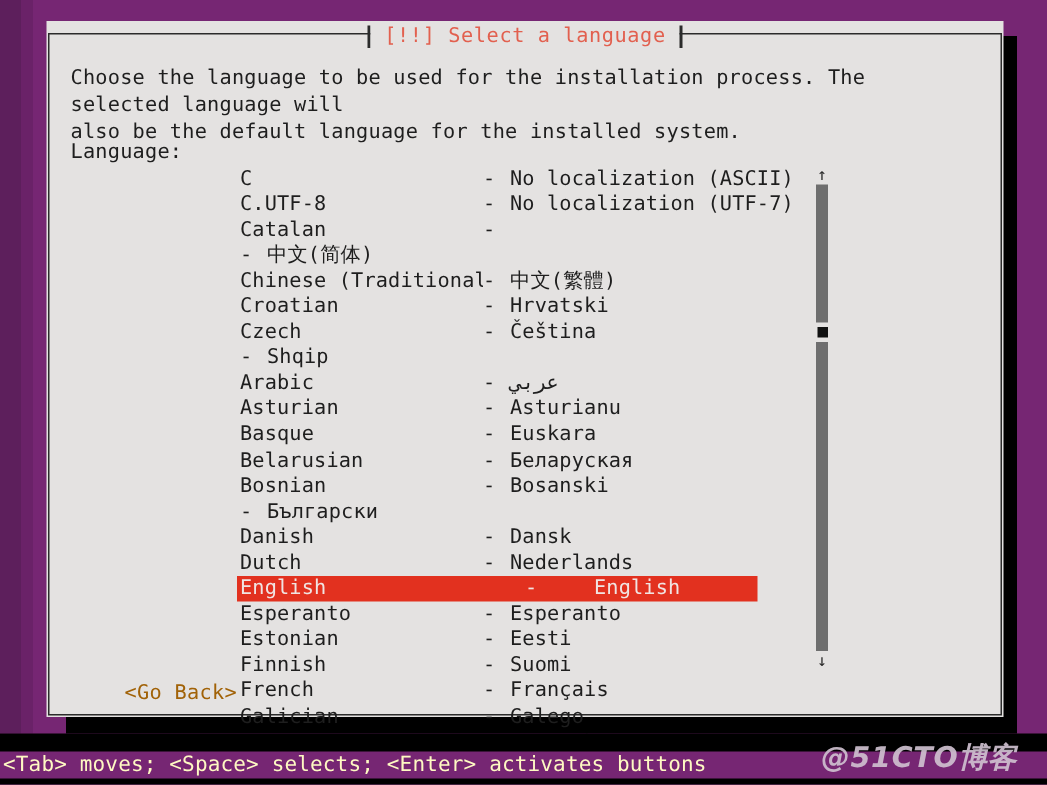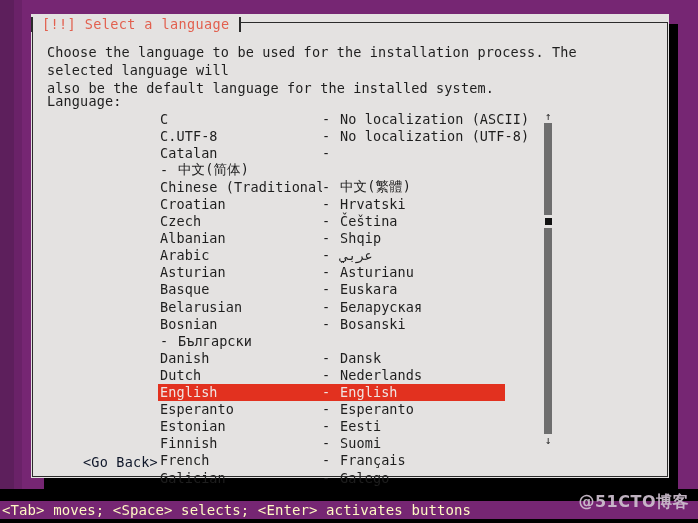--- a/index.html
+++ b/index.html
@@ -73,20 +73,21 @@
   }
 
   
   .title-wrap {
     position: absolute;
     left: 0;
     top: 0;
     width: 100%;
     height: 20px;
     display: flex;
+    justify-content: center;
     align-items: center;
   }
   .title-bracket {
     width: 2px;
     height: 15px;
     background: #2b2b2b;
   }
   .title-text {
     background: #e4e2e1;
     color: #e2604f;
@@ -134,20 +135,21 @@
     align-items: center;
     font-size: 13.5px;
     color: #1e1e1e;
     letter-spacing: 0.1px;
     padding-left: 2px;
   }
   .list-row.selected {
     background: #e2311f;
     color: #f0e4e2;
     width: 345px;
+    gap: 28px;
   }
   .col-name {
     width: 162px;
     flex: 0 0 162px;
     white-space: nowrap;
     overflow: hidden;
   }
   .col-dash {
     width: 18px;
     flex: 0 0 18px;
@@ -201,21 +203,21 @@
     width: 7px;
     height: 7px;
     background: #111;
   }
 
   
   .go-back {
     position: absolute;
     left: 52px;
     top: 440px;
-    color: #0f172a;
+    color: #a16207;
     font-size: 13.5px;
     letter-spacing: 0.2px;
   }
 
   
   .bottom-black {
     position: absolute;
     left: 0;
     top: 489px;
     width: 698px;
@@ -236,29 +238,30 @@
     top: 501px;
     height: 32px;
     line-height: 18px;
     color: #fef9c3;
     font-size: 14px;
     letter-spacing: 0.1px;
     white-space: nowrap;
   }
   .watermark {
     position: absolute;
-    right: 9px;
+    right: 20px;
     top: 492px;
     color: #cfc0d0;
     font-family: "DejaVu Sans", "Liberation Sans", sans-serif;
-    font-size: 16px;
+    font-size: 19px;
     font-weight: 600;
     letter-spacing: 0.5px;
     opacity: 0.92;
     white-space: nowrap;
+    font-style: italic;
   }
 </style>
 </head>
 <body>
 
 <div id="screen">
 
   <div class="left-band"></div>
   <div class="left-band-2"></div>
 
@@ -281,21 +284,21 @@
 
     <div class="list" id="language-list">
         <div class="list-row">
           <span class="col-name">C</span>
           <span class="col-dash">-</span>
           <span class="col-native">No localization (ASCII)</span>
         </div>
         <div class="list-row">
           <span class="col-name">C.UTF-8</span>
           <span class="col-dash">-</span>
-          <span class="col-native">No localization (UTF-8)</span>
+          <span class="col-native">No localization (UTF-7)</span>
         </div>
         <div class="list-row">
           <span class="col-name">Catalan</span>
           <span class="col-dash">-</span>
         </div>
         <div class="list-row">
           <span class="col-dash">-</span>
           <span class="col-native">中文(简体)</span>
         </div>
         <div class="list-row">
@@ -307,21 +310,20 @@
           <span class="col-name">Croatian</span>
           <span class="col-dash">-</span>
           <span class="col-native">Hrvatski</span>
         </div>
         <div class="list-row">
           <span class="col-name">Czech</span>
           <span class="col-dash">-</span>
           <span class="col-native">Čeština</span>
         </div>
         <div class="list-row">
-          <span class="col-name">Albanian</span>
           <span class="col-dash">-</span>
           <span class="col-native">Shqip</span>
         </div>
         <div class="list-row">
           <span class="col-name">Arabic</span>
           <span class="col-dash">-</span>
           <span class="col-native">عربي</span>
         </div>
         <div class="list-row">
           <span class="col-name">Asturian</span>

